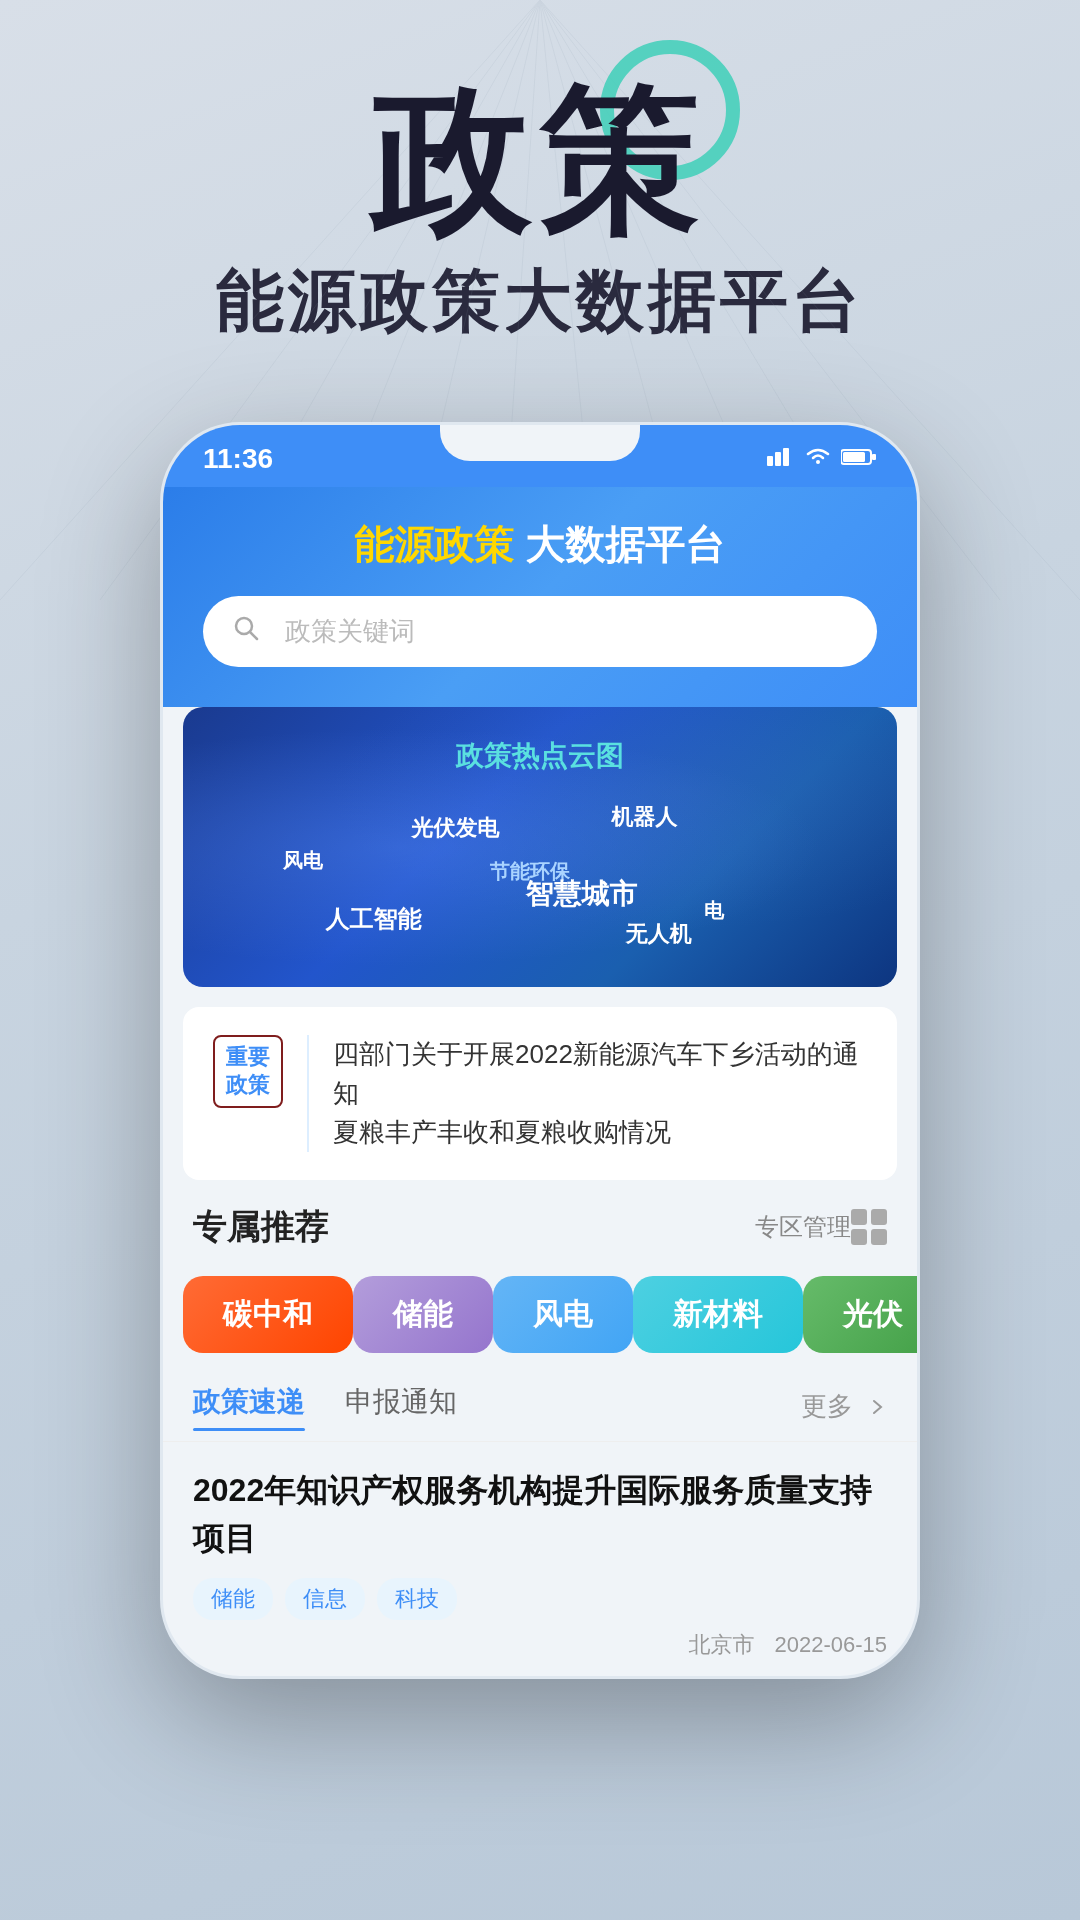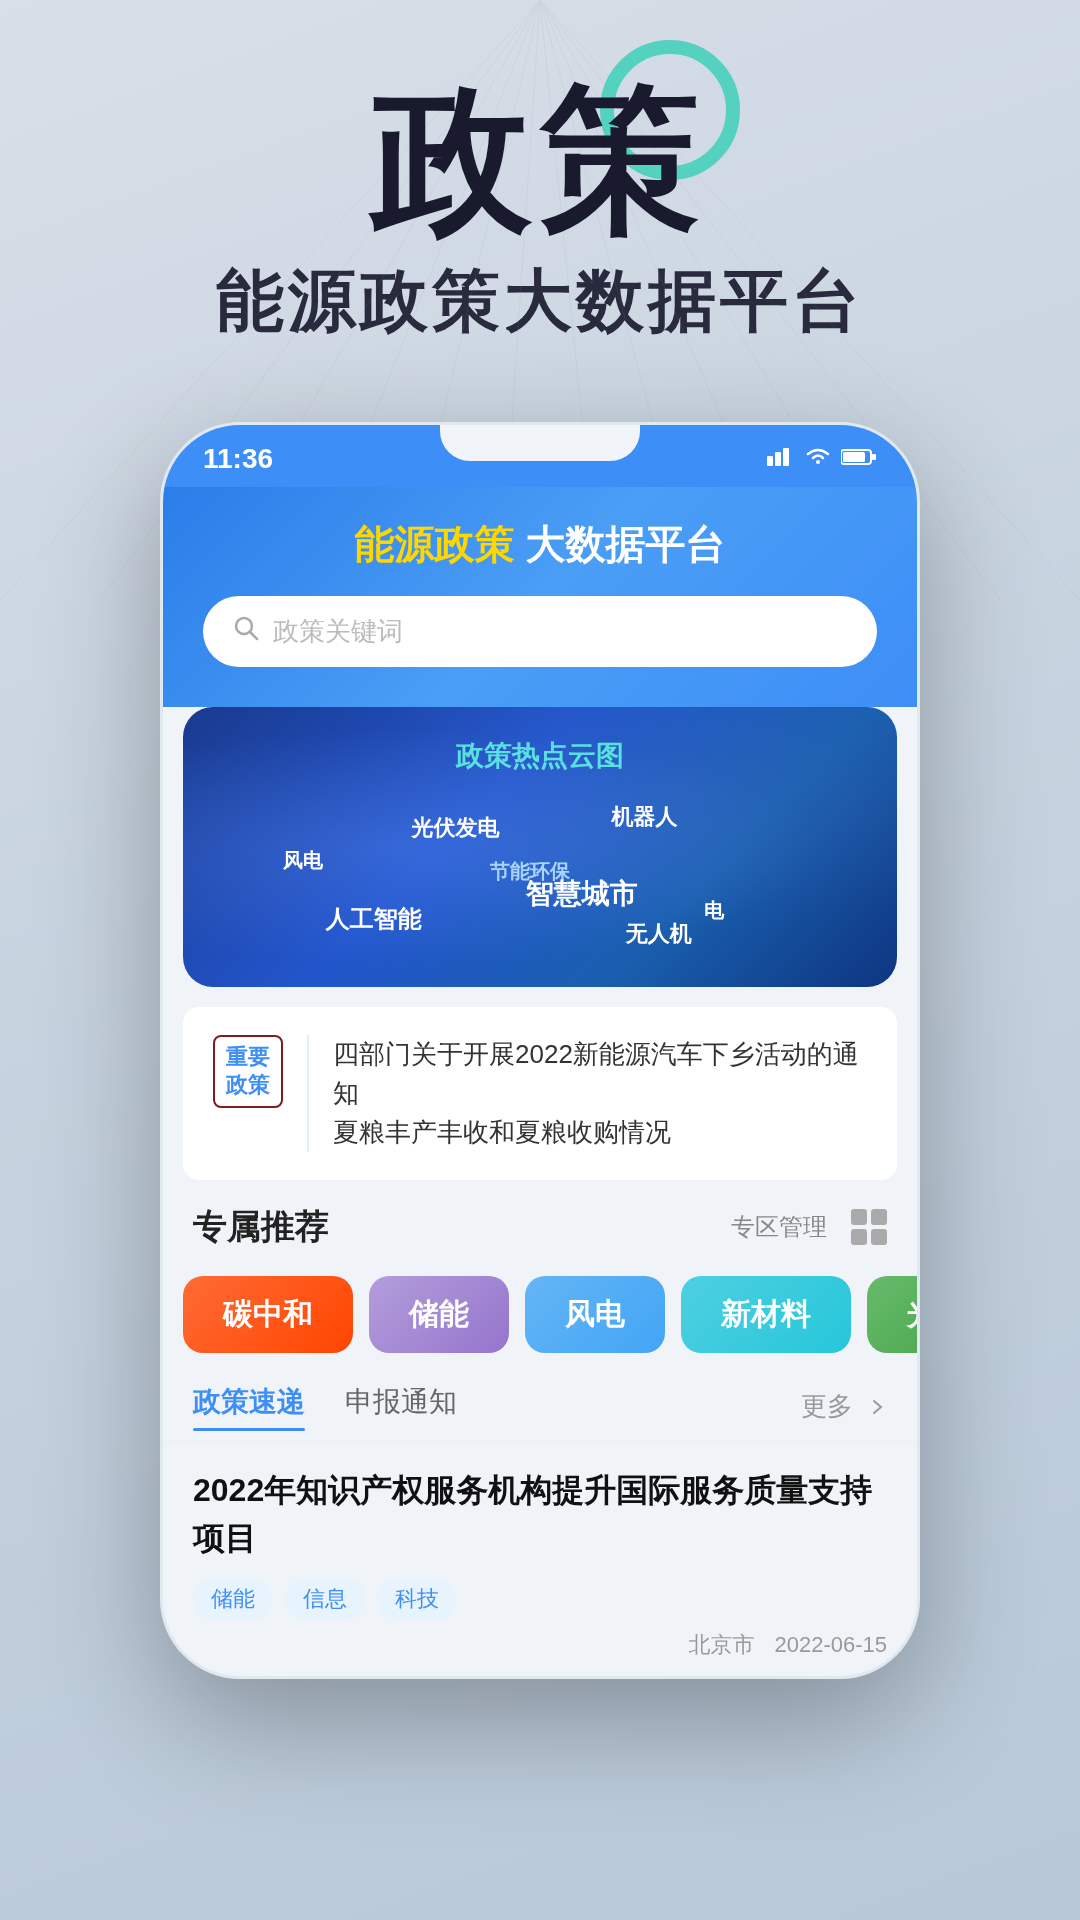--- a/index.html
+++ b/index.html
@@ -119,38 +119,38 @@
     .logo-normal {
       color: white;
     }
 
     .search-bar {
       background: white;
       border-radius: 40px;
       padding: 18px 30px;
       display: flex;
       align-items: center;
-      gap: 14px;
+      gap: 26px;
     }
 
     .search-icon {
       color: #aaa;
       font-size: 26px;
     }
 
     .search-placeholder {
       color: #bbb;
       font-size: 26px;
     }
 
     
     .hot-topics {
       background: linear-gradient(135deg, #1a3a8f 0%, #2255cc 40%, #1a5faf 70%, #0d3580 100%);
       margin: 0 20px 0;
-      border-radius: 30px;
+      border-radius: 20px;
       padding: 30px;
       position: relative;
       overflow: hidden;
       height: 280px;
     }
 
     .hot-topics-overlay {
       position: absolute;
       top: 0; left: 0; right: 0; bottom: 0;
       background: radial-gradient(ellipse at 30% 50%, rgba(100,150,255,0.3) 0%, transparent 60%),
@@ -219,42 +219,41 @@
 
     .section-title {
       font-size: 34px;
       font-weight: 700;
       color: #222;
     }
 
     .section-more {
       display: flex;
       align-items: center;
-      gap: 24px;
+      gap: 0;
       color: #888;
       font-size: 24px;
     }
 
     .grid-icon {
       width: 36px;
       height: 36px;
       display: grid;
       grid-template-columns: 1fr 1fr;
       gap: 4px;
     }
 
     .grid-dot {
       background: #aaa;
       border-radius: 3px;
     }
 
     
     .category-pills {
       display: flex;
-      gap: 16px;
       padding: 10px 20px 20px;
       overflow-x: hidden;
     }
 
     .pill {
       border-radius: 20px;
       padding: 18px 40px;
       font-size: 30px;
       font-weight: 600;
       color: white;

